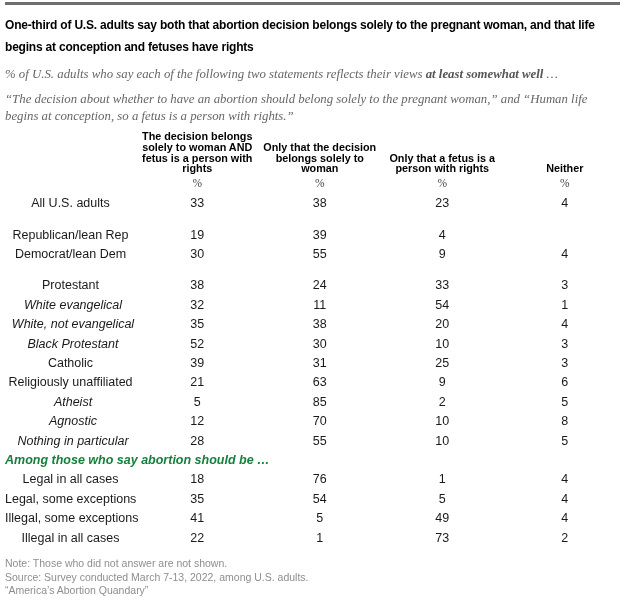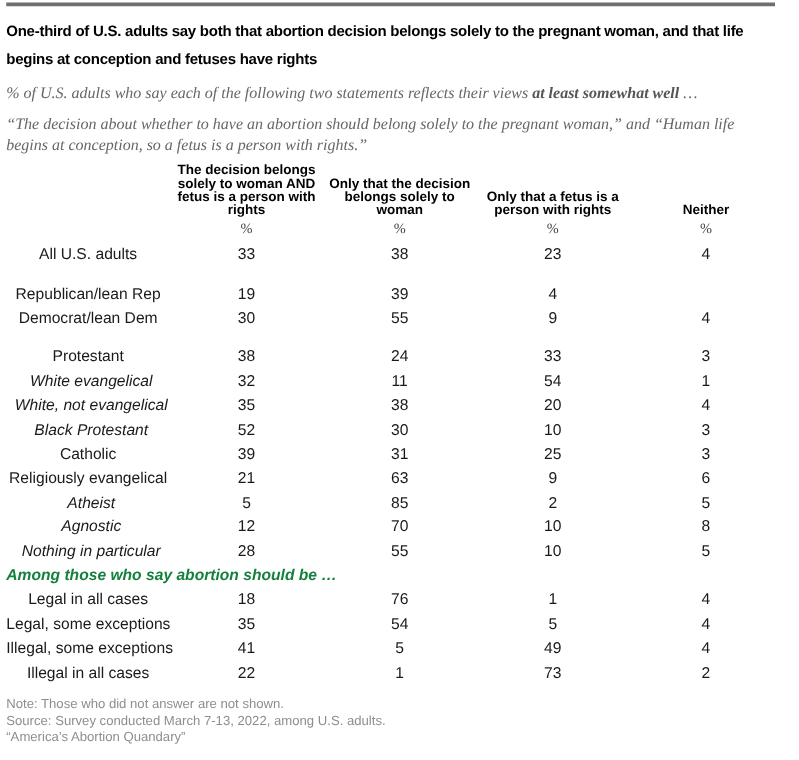--- a/index.html
+++ b/index.html
@@ -128,21 +128,21 @@
         <div class="val">3</div>
       </div>
       <div class="grid trow normal">
         <div class="lbl">Catholic</div>
         <div class="val">39</div>
         <div class="val">31</div>
         <div class="val">25</div>
         <div class="val">3</div>
       </div>
       <div class="grid trow normal">
-        <div class="lbl">Religiously evangelical</div>
+        <div class="lbl">Religiously unaffiliated</div>
         <div class="val">21</div>
         <div class="val">63</div>
         <div class="val">9</div>
         <div class="val">6</div>
       </div>
       <div class="grid trow italic">
         <div class="lbl">Atheist</div>
         <div class="val">5</div>
         <div class="val">85</div>
         <div class="val">2</div>

